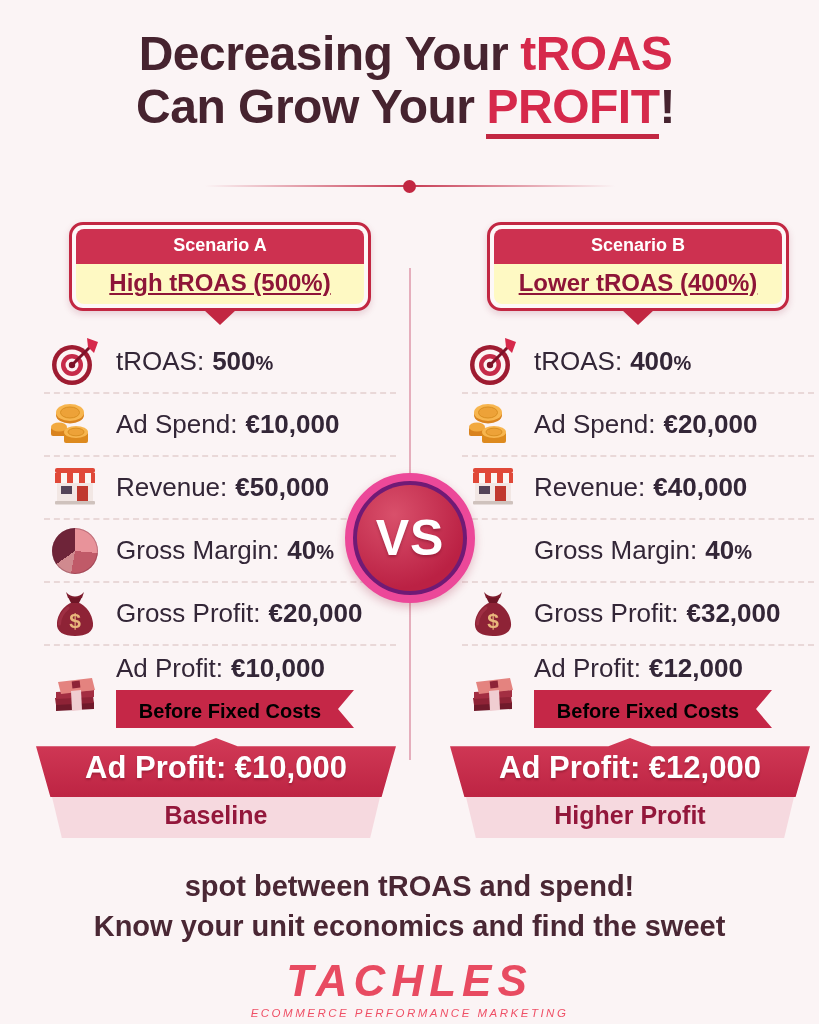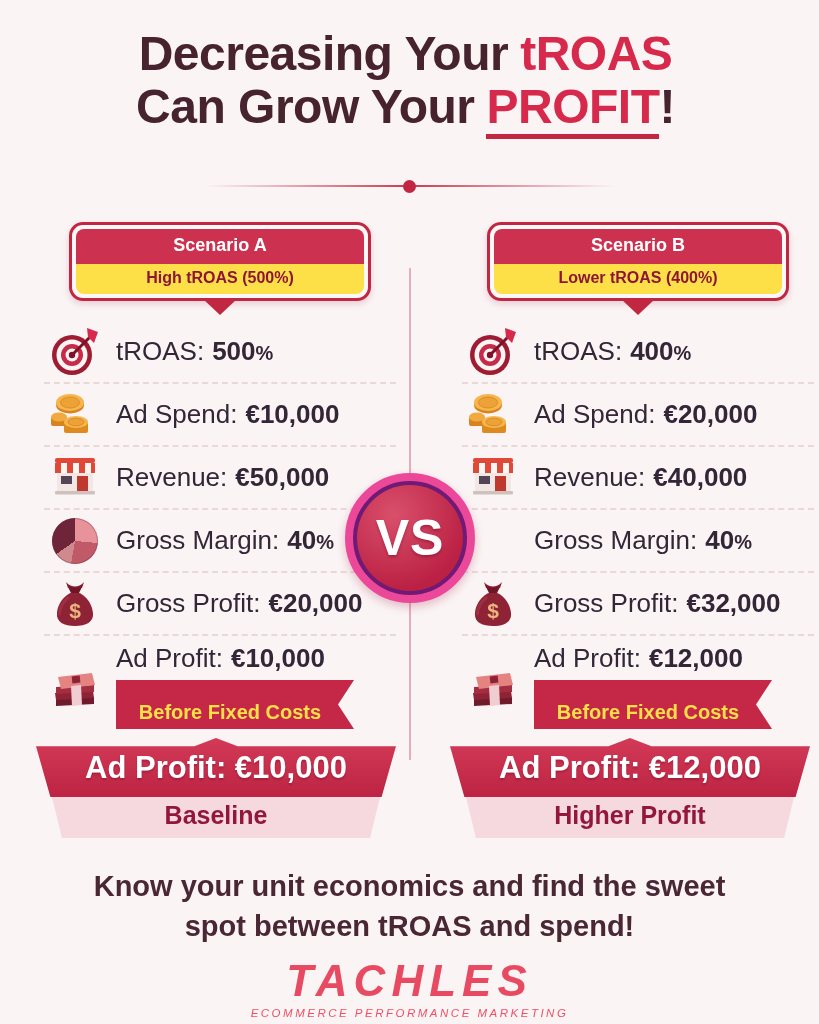--- a/index.html
+++ b/index.html
@@ -20,38 +20,38 @@
 
   
   .col { position:absolute; top:222px; width:352px; z-index:1; }
   .col-a { left:44px; }
   .col-b { left:462px; }
 
   .bubble { width:288px; margin:0 auto; border:3px solid #c22742; border-radius:14px;
             background:#fdf8f8; padding:4px; box-shadow:0 3px 7px rgba(140,30,60,.18); }
   .bubble-top { background:#cd3150; color:#fff; font-weight:bold; font-size:18px;
                 text-align:center; padding:6px 0 8px; border-radius:8px 8px 0 0; }
-  .bubble-bottom { background:#fde047; color:#8e1538; font-weight:bold; font-size:16px;
-                   text-align:center; padding:5px 0 7px; border-radius:0 0 8px 8px; }
+  .bubble-bottom { background:#fef9c3; color:#8e1538; font-weight:bold; font-size:24px;
+                   text-align:center; padding:5px 0 7px; border-radius:0 0 8px 8px;text-decoration:underline; }
   .pointer { width:34px; height:16px; margin:-2px auto 0; background:#c22742;
              clip-path:polygon(0 0, 100% 0, 50% 100%); }
 
   .rows { margin-top:6px; }
   .row { display:flex; align-items:center; height:61px; padding:0 2px; }
   .row.sep { border-bottom:2px dashed #e9d8d8; }
   .row.last { height:auto; padding-top:7px; align-items:center; }
   .icon { width:58px; height:54px; flex:0 0 58px; margin-right:12px;
           display:flex; align-items:center; justify-content:center; }
   .rowtext { font-size:26px; color:#332637; white-space:nowrap; }
   .rowtext .val { font-weight:bold; margin-left:8px; }
   .rowtext .sfx { font-weight:bold; font-size:20px; }
   .rowcol { display:flex; flex-direction:column; align-items:flex-start; }
   .ribbon { margin-top:6px; width:238px; box-sizing:border-box;
-            background:#c52747; color:#fde047; font-weight:bold; font-size:20px;
-            text-align:center; padding:21px 20px 5px 10px;
+            background:#c52747; color:#000000; font-weight:bold; font-size:20px;
+            text-align:center; padding:10px 20px 5px 10px;
             clip-path:polygon(0 0, 100% 0, calc(100% - 16px) 50%, 100% 100%, 0 100%); }
   .pie { width:46px; height:46px; border-radius:50%;
          background:conic-gradient(from 0deg, #e8939a 0 95deg, #c05a68 95deg 190deg, #d08a8f 190deg 235deg, #6e2439 235deg 360deg);
          box-shadow:inset 0 0 0 1px rgba(110,36,57,.35); }
 
   
   .vline { position:absolute; left:409px; top:268px; width:2px; height:492px; background:#e5aebc; z-index:0; }
   .vs { position:absolute; left:345px; top:473px; width:130px; height:130px; border-radius:50%;
         background:#701a75; border:8px solid #ec4899; box-sizing:border-box; z-index:2;
         display:flex; align-items:center; justify-content:center;
@@ -300,21 +300,21 @@
   <div class="banner banner-a">
     <div class="banner-red">Ad Profit: €10,000</div>
     <div class="banner-pink">Baseline</div>
   </div>
   <div class="banner banner-b">
     <div class="banner-red">Ad Profit: €12,000</div>
     <div class="banner-pink">Higher Profit</div>
   </div>
 
   <div class="footer-msg">
+    <div>spot between tROAS and spend!</div>
     <div>Know your unit economics and find the sweet</div>
-    <div>spot between tROAS and spend!</div>
   </div>
   <div class="brand">
     <div class="brand-name">TACHLES</div>
     <div class="brand-tagline">ECOMMERCE PERFORMANCE MARKETING</div>
   </div>
 
 </div>
 
 </body></html>

